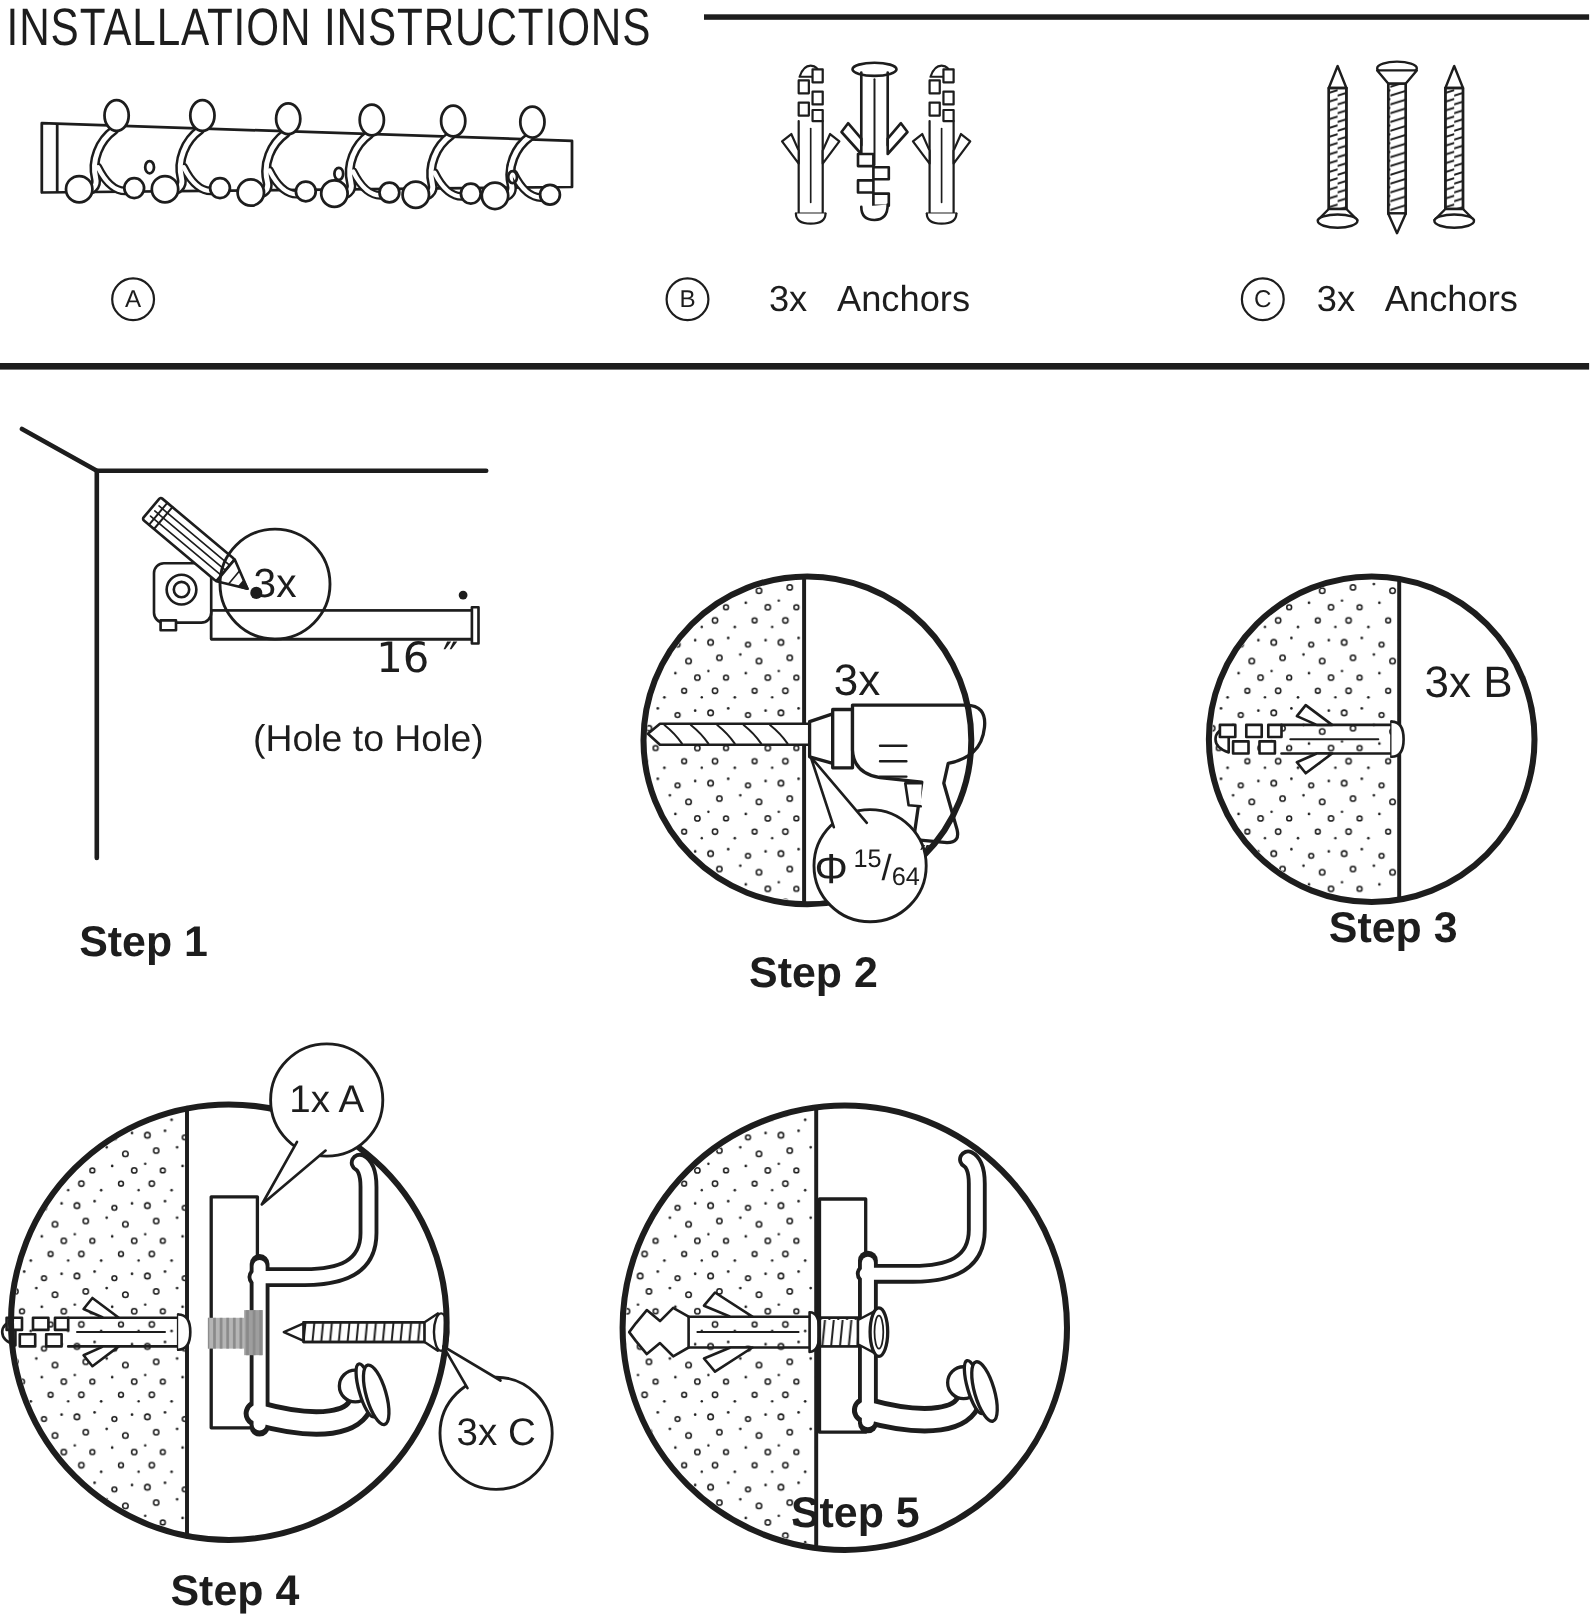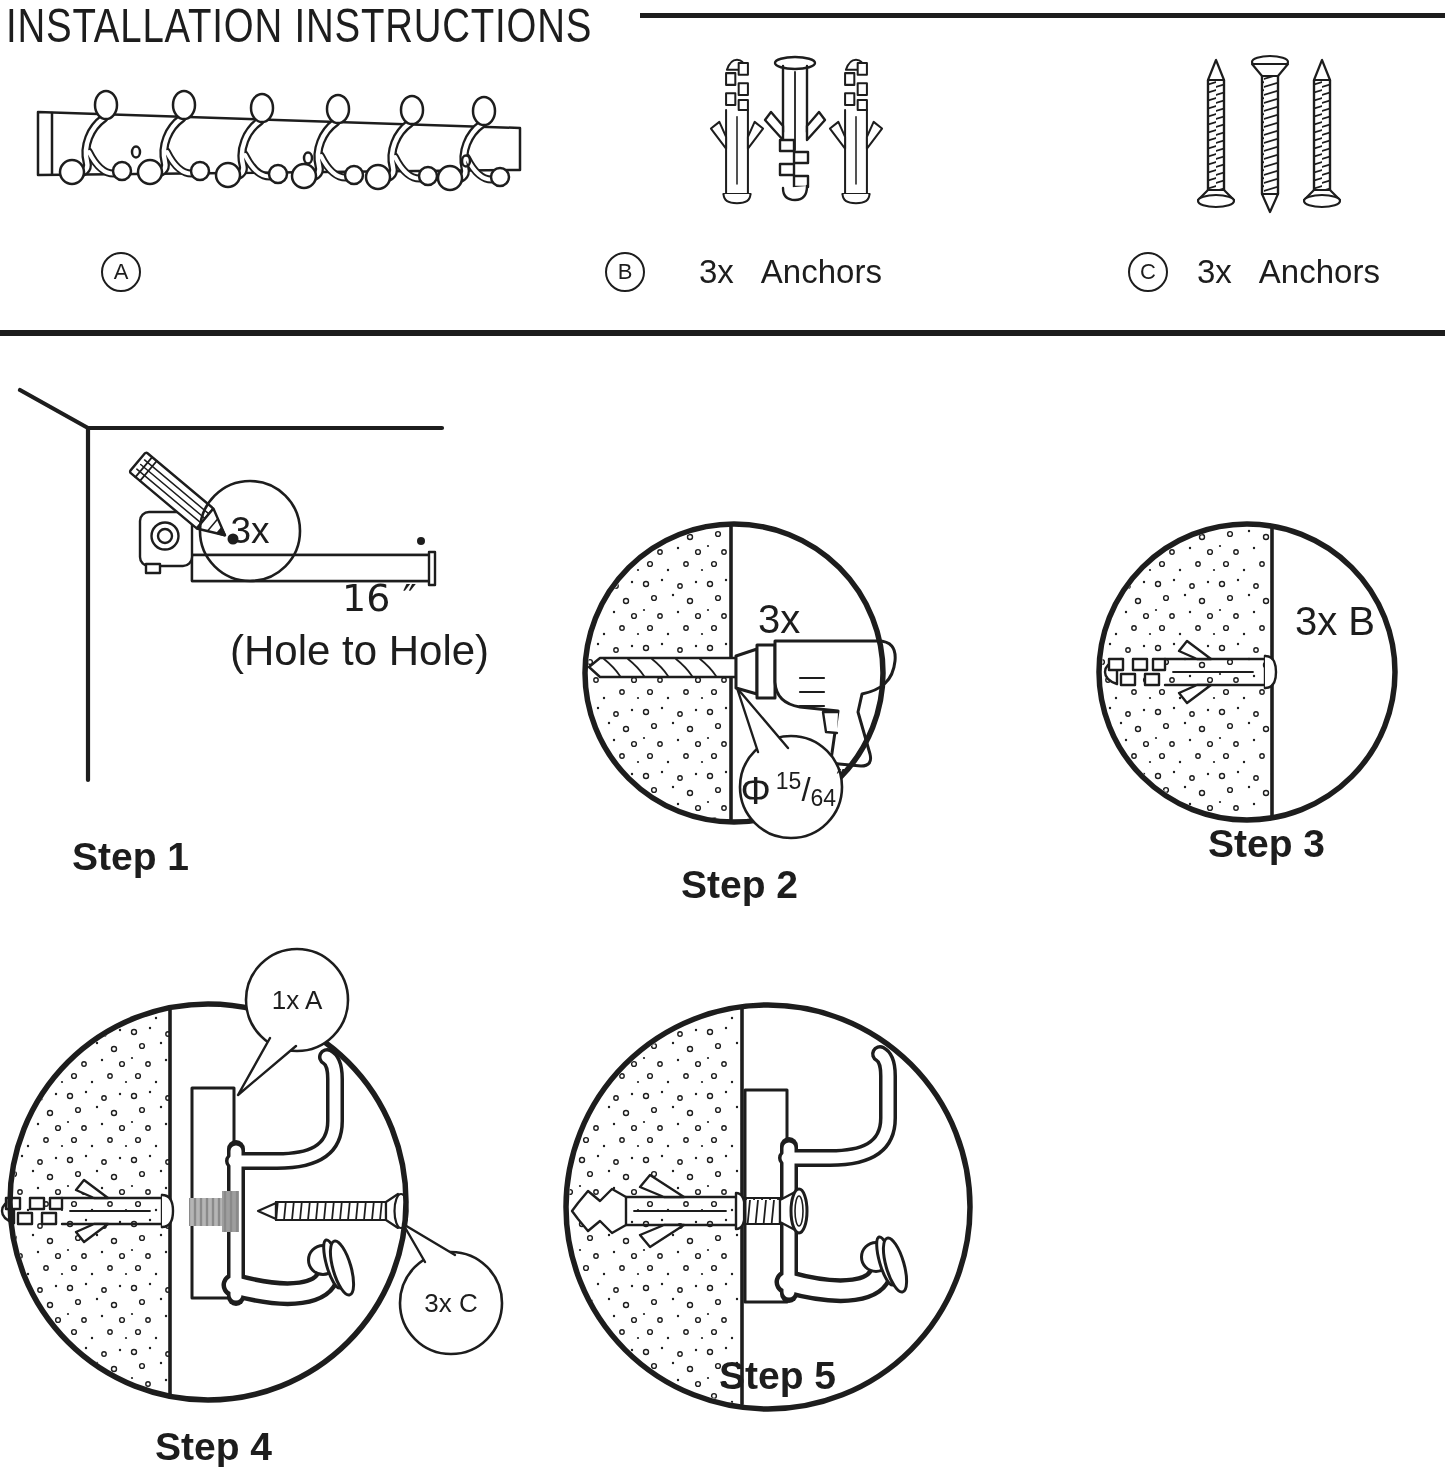--- a/index.html
+++ b/index.html
@@ -12,23 +12,23 @@
          transform:scaleX(0.80);transform-origin:left top;letter-spacing:1px;}
   .title-rule{left:640px;top:13px;width:805px;height:5px;background:var(--ink);}
   .divider{left:0px;top:330px;width:1445px;height:6px;background:var(--ink);}
   .circ{display:inline-flex;align-items:center;justify-content:center;
         width:36px;height:36px;border:2.5px solid var(--ink);border-radius:50%;
         font-size:22px;line-height:1;}
   .part-text{font-size:33px;line-height:40px;}
   .part-text .pname{margin-left:27px;}
   .anno{font-size:40px;line-height:1.1;}
   .small-anno{font-size:37px;}
-  .bubble-text{font-size:26px;transform:translate(-50%,-50%);}
+  .bubble-text{font-size:35px;transform:translate(-50%,-50%);}
   .step-label{font-weight:700;font-size:39px;}
-  .note{font-size:42px;}
+  .note{font-size:34px;margin-top:26px;}
   .dist{font-size:38px;font-family:"DejaVu Sans","Liberation Sans",sans-serif;margin-left:42px;}
   .diam{transform:translate(-50%,-50%);text-align:center;}
   .phi{font-size:38px;}
   .fnum{font-size:23px;vertical-align:15px;margin-left:5px;}
   .fsl{font-size:33px;vertical-align:3px;}
   .fden{font-size:23px;vertical-align:-2px;}
   .funit{font-size:25px;vertical-align:17px;font-family:"DejaVu Sans","Liberation Sans",sans-serif;}
   .ctr{text-align:center;}
 </style>
 </head>

